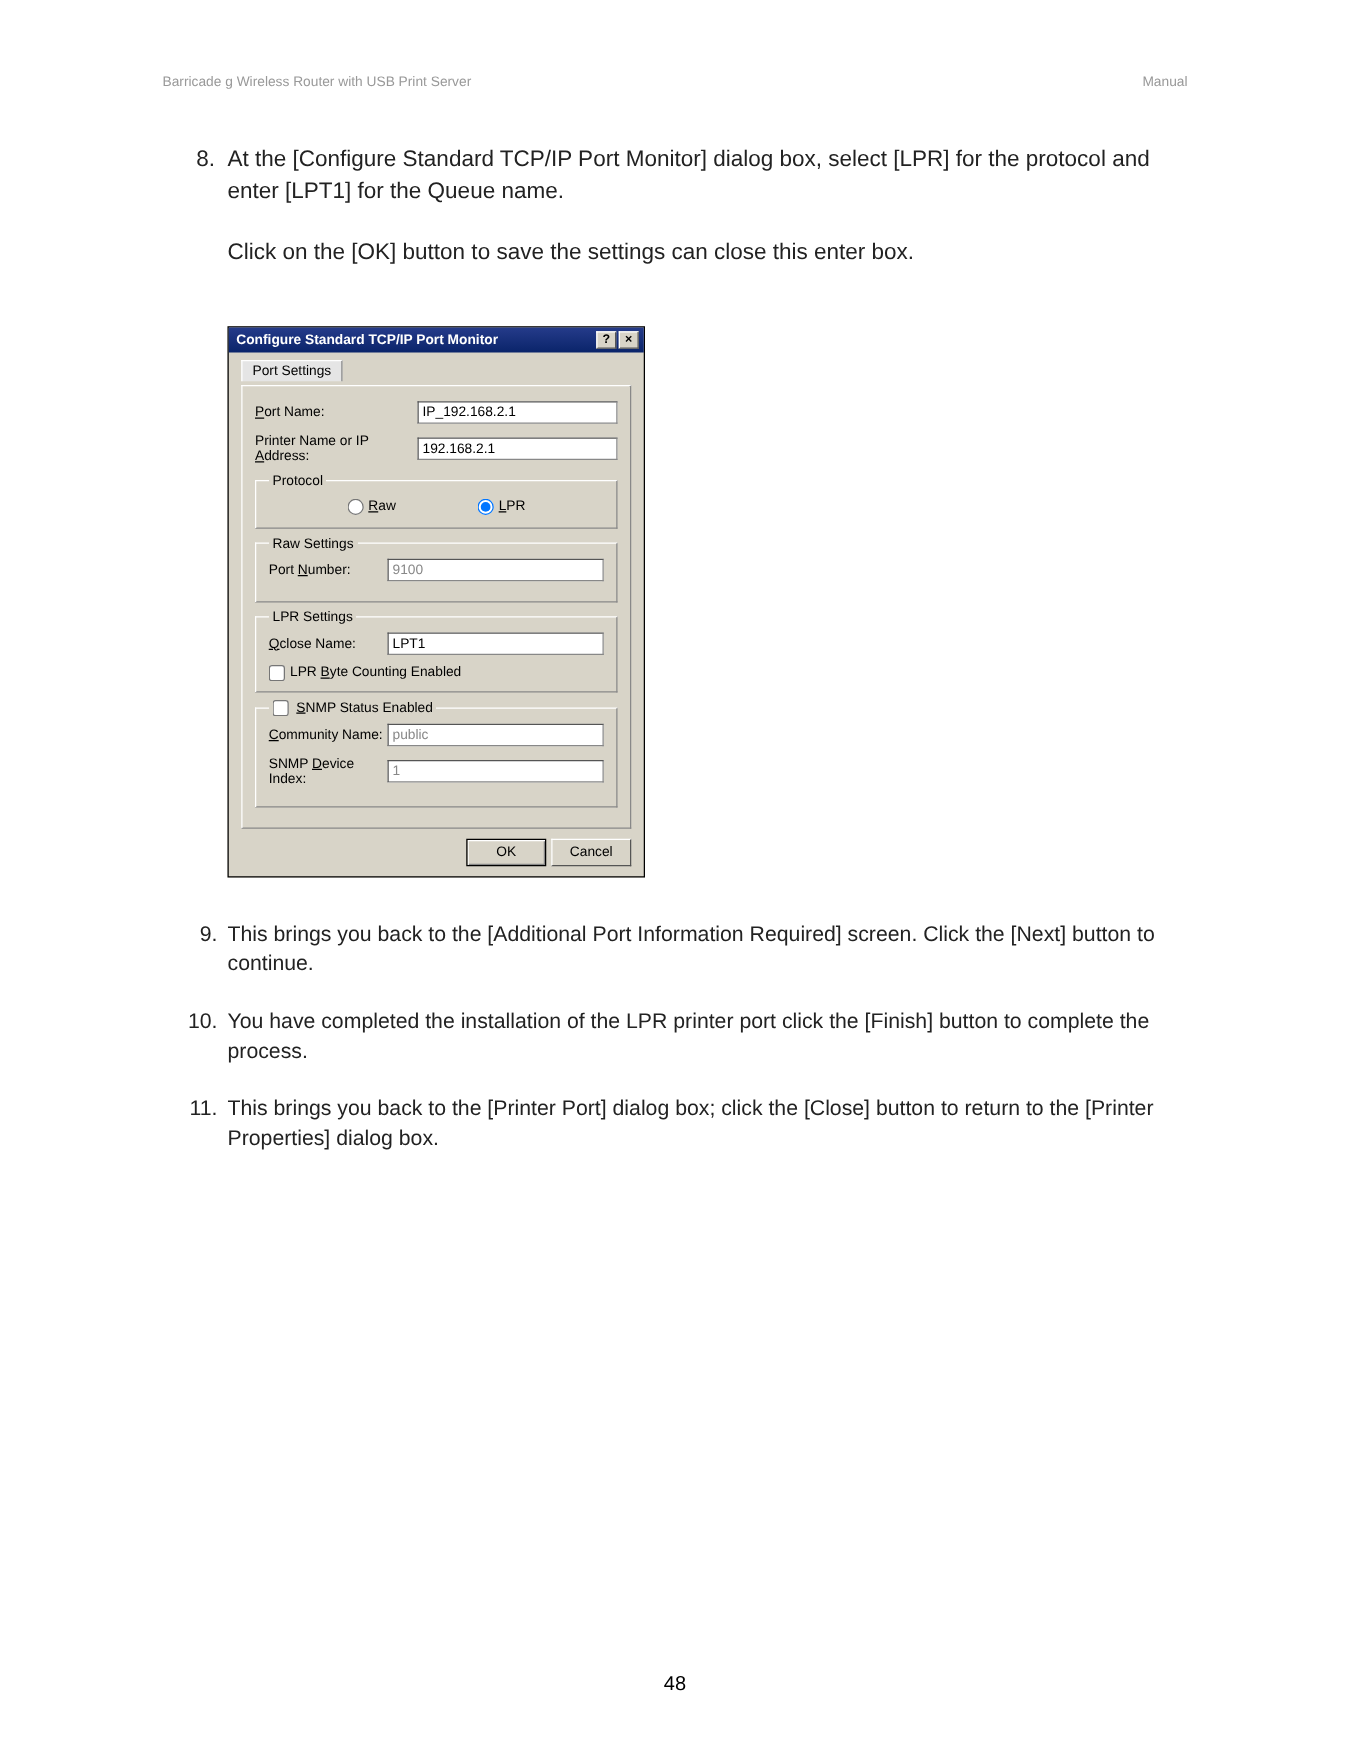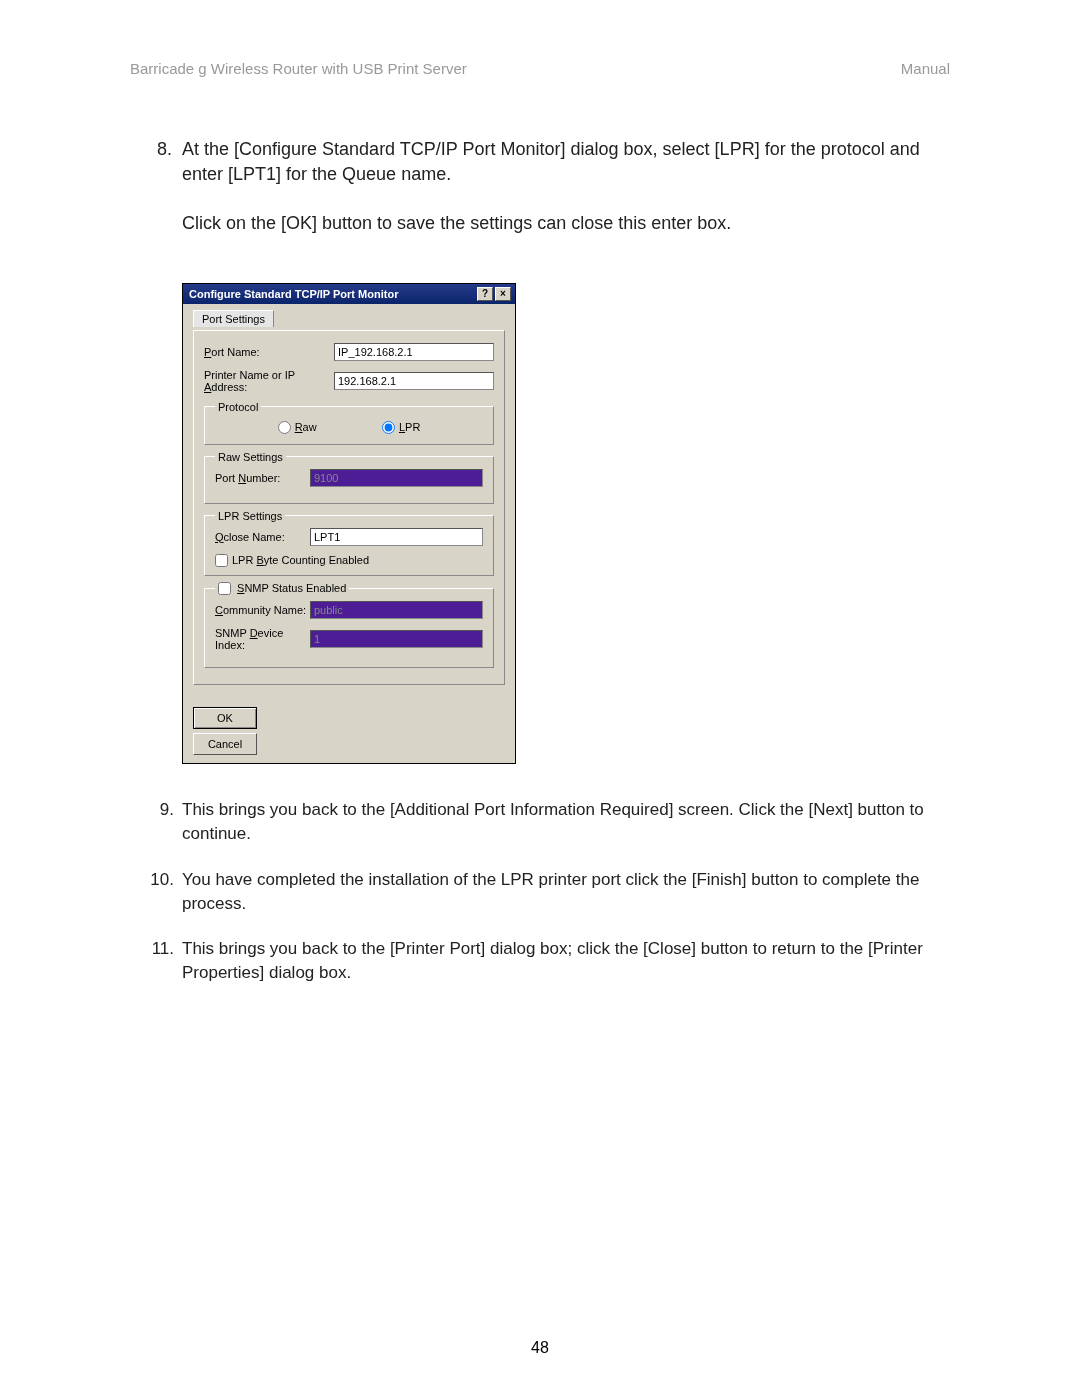--- a/index.html
+++ b/index.html
@@ -12,23 +12,23 @@
     height: 1397px;
     position: relative;
   }
   .page {
     padding: 60px 130px 40px 130px;
   }
   .header {
     display: flex;
     justify-content: space-between;
     color: #999;
-    font-size: 15px;
+    font-size: 11px;
     font-family: "Trebuchet MS", Arial, sans-serif;
-    margin-bottom: 60px;
+    margin-bottom: 43px;
   }
   .step8-wrapper {
     display: flex;
     margin-bottom: 22px;
     font-family: "Trebuchet MS", Arial, sans-serif;
     font-size: 18px;
     color: #222;
     line-height: 1.4;
     margin-left: 16px;
   }
@@ -99,42 +99,42 @@
   .row input[type=text] {
     flex: 1;
     height: 18px;
     font-size: 11px;
     padding: 1px 3px;
     border: 1px solid #888;
     border-top-color: #555; border-left-color: #555;
     background: #fff;
   }
   .row input[disabled] {
-    background: #4c1d95;
+    background: #ffffff;
     color: #888;
   }
   fieldset {
     border: 1px solid #fff;
     border-right-color: #888; border-bottom-color: #888;
     margin: 6px 0;
     padding: 6px 10px 8px 10px;
   }
   legend { font-size: 11px; padding: 0 3px; }
   .proto-row {
     display: flex;
     justify-content: space-around;
     font-size: 11px;
     padding: 2px 30px;
   }
   .proto-row label { display: flex; align-items: center; gap: 4px; }
   .proto-row input[type=radio] { margin: 0; }
   .chk-row { display: flex; align-items: center; gap: 4px; font-size: 11px; margin-top: 4px; color:#000;}
   .chk-row input[type=checkbox]{ margin:0; }
   .disabled-text { color: #888; }
-  .btnrow { display: flex; justify-content: flex-end; gap: 4px; margin-top: 22px; flex-direction: column; }
+  .btnrow { display: flex; justify-content: flex-end; gap: 4px; margin-top: 8px; }
   .btn {
     font-size: 11px;
     width: 64px; height: 22px;
     background: #d8d4c8;
     border: 1px solid #fff;
     border-right-color: #555; border-bottom-color: #555;
     text-align: center;
     line-height: 20px;
   }
   .btn.default { border: 1px solid #000; box-shadow: inset 1px 1px 0 #fff, inset -1px -1px 0 #888; }

